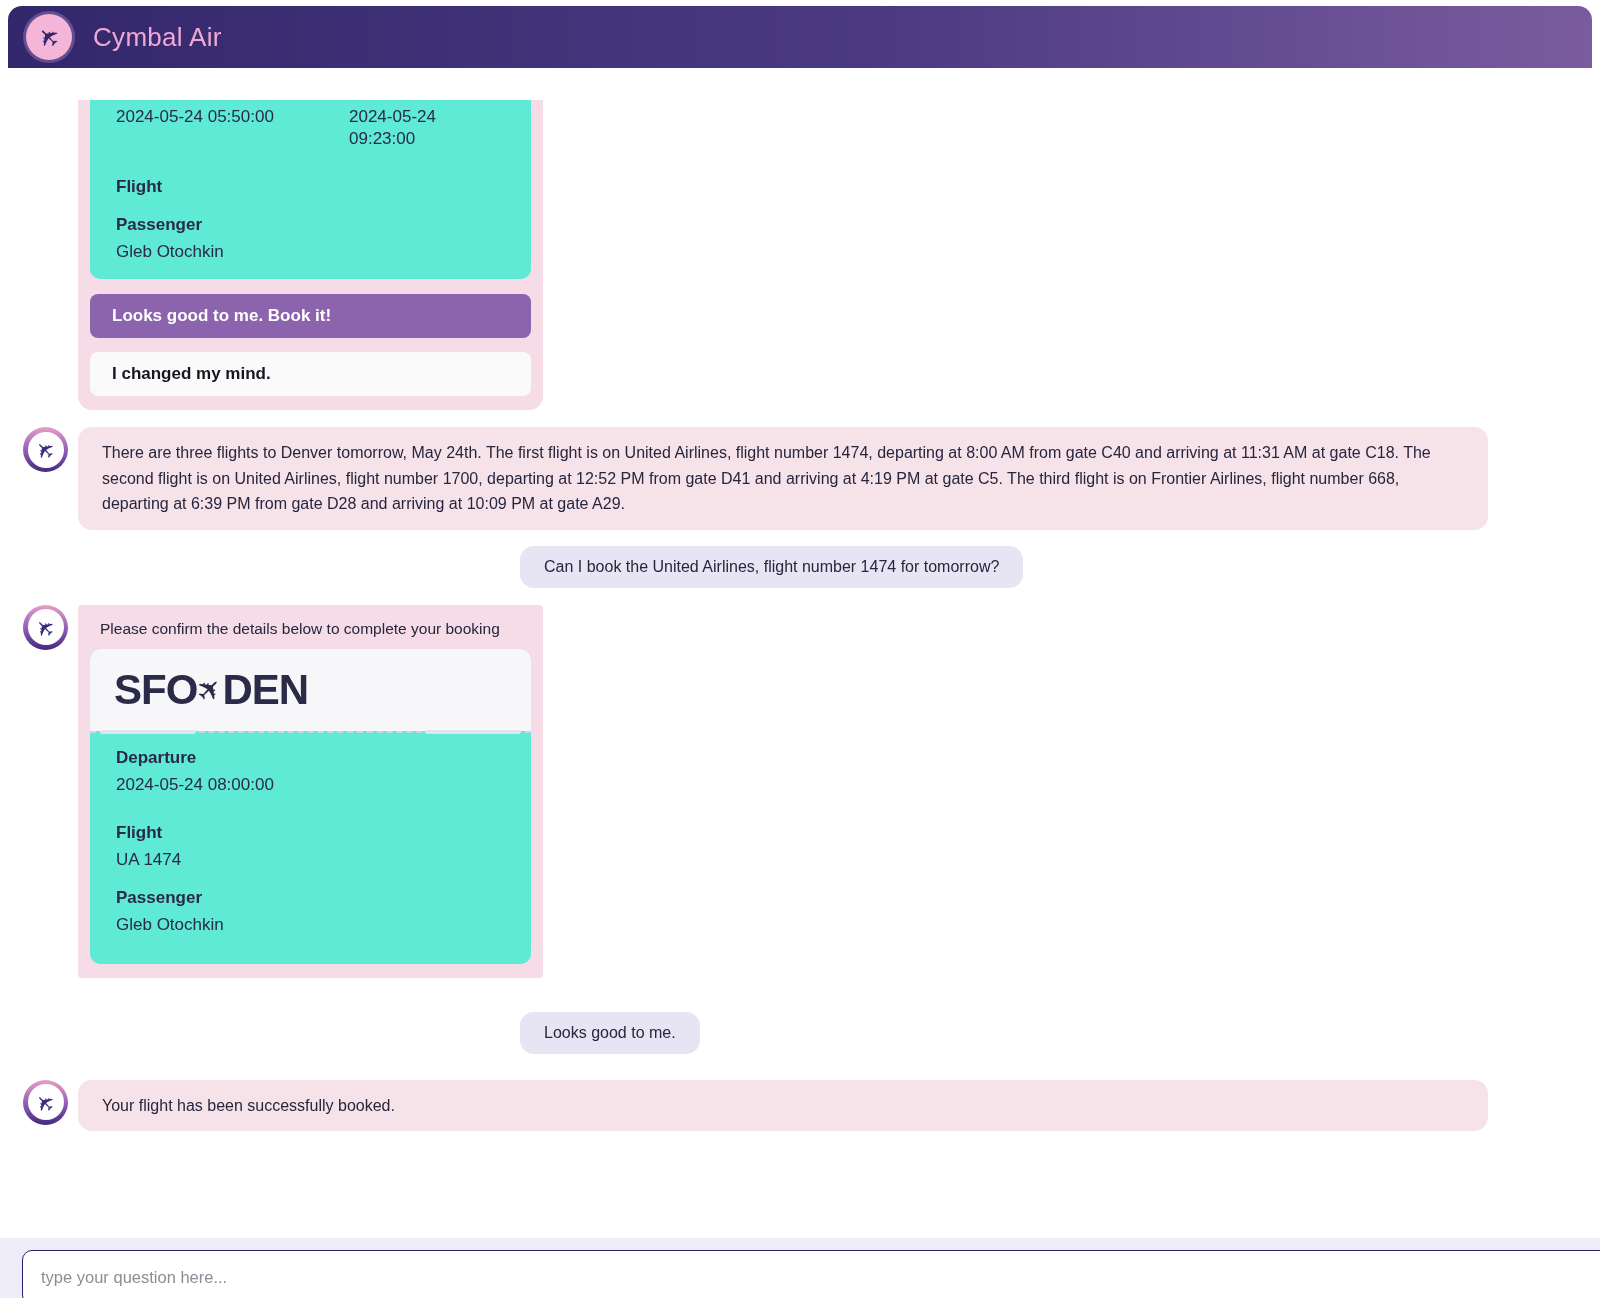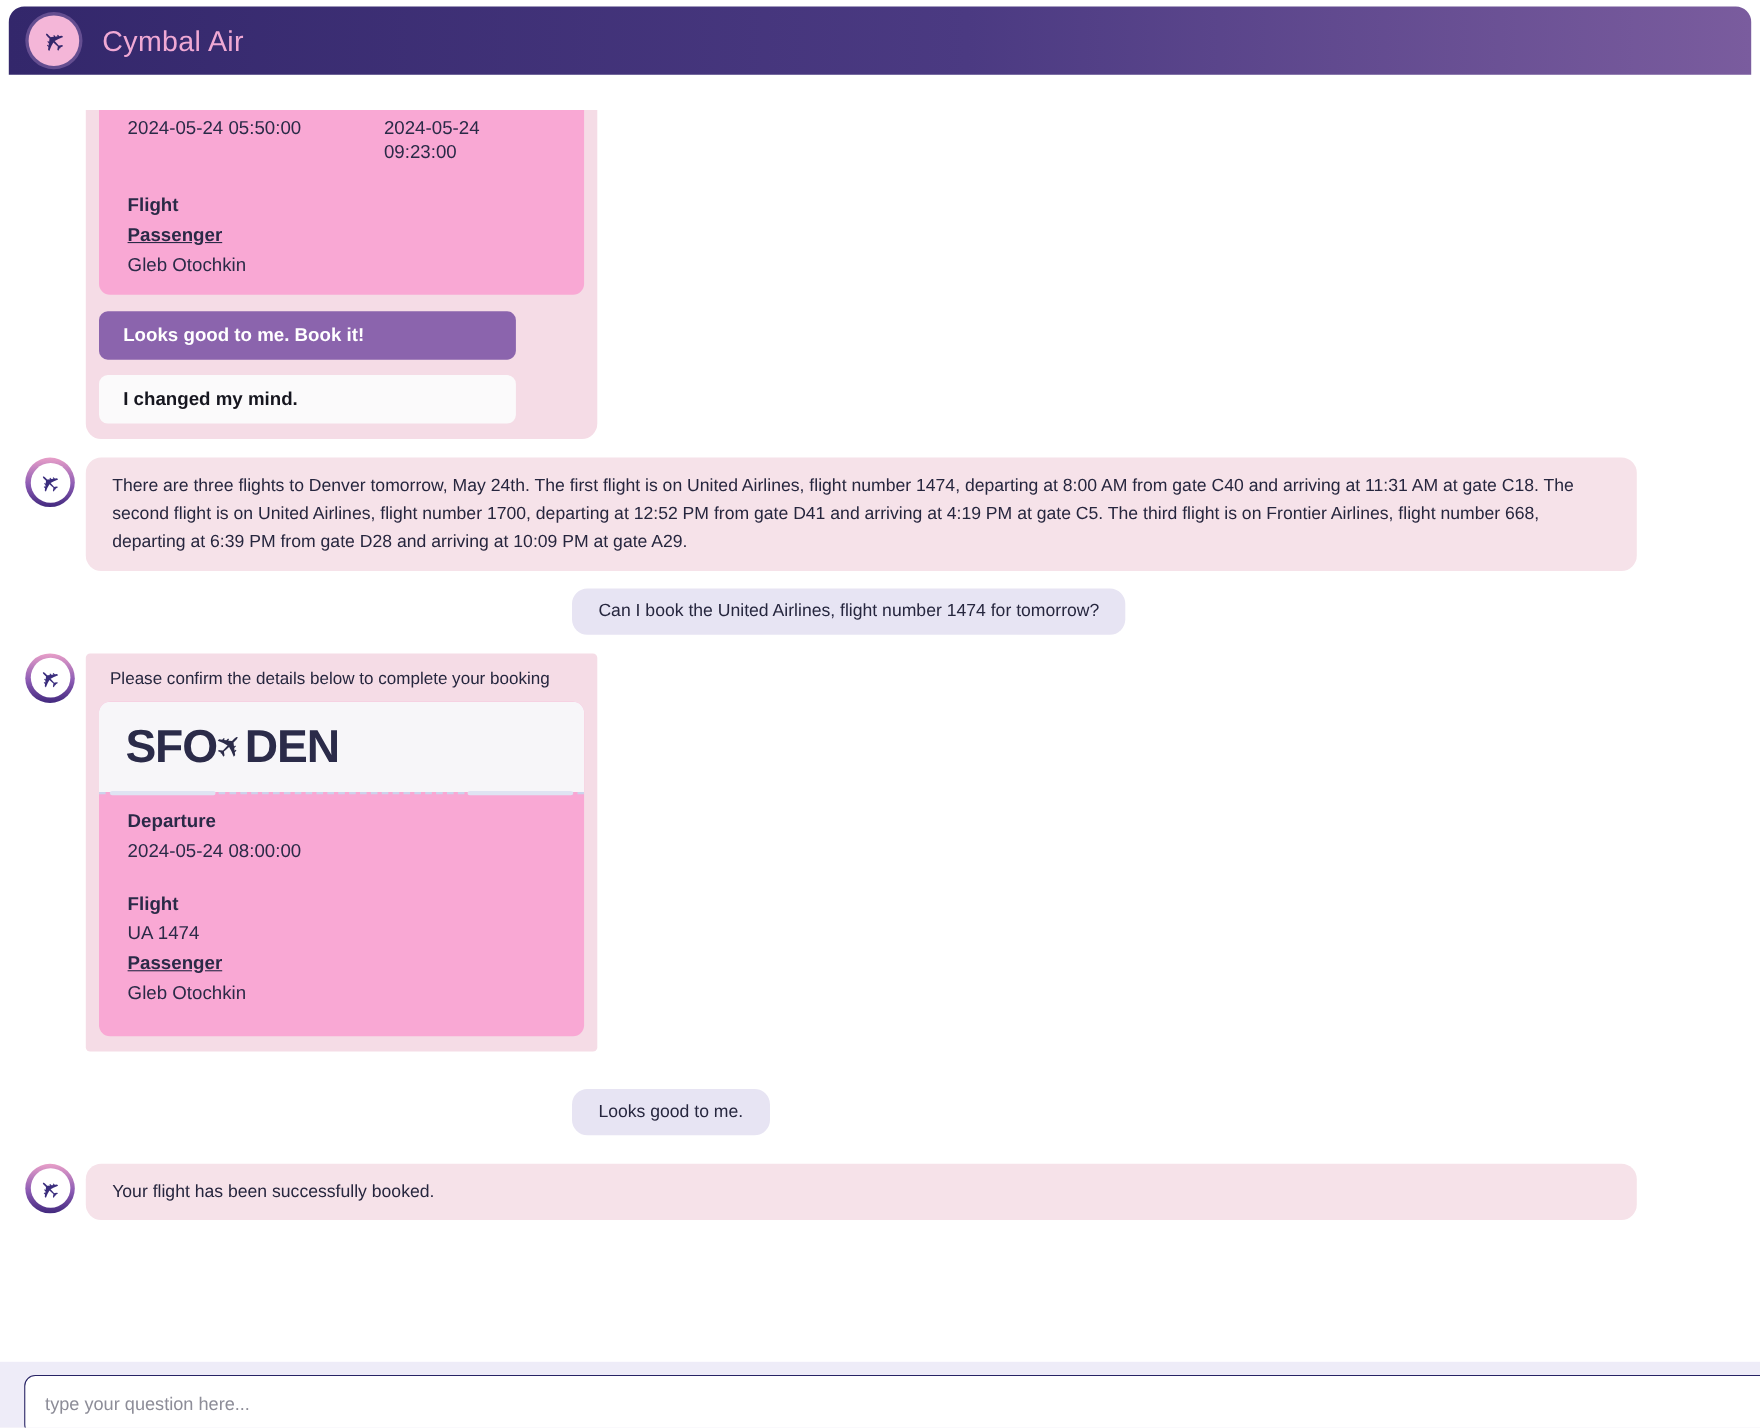--- a/index.html
+++ b/index.html
@@ -42,44 +42,44 @@
     background:#e7e4f3;border-radius:14px;padding:12px 24px;line-height:18px;
     margin-left:520px;margin-right:-16px;
   }
   
   .pinkbox{
     background:#f5dce6;width:465px;box-sizing:border-box;margin-left:10px;
     border-radius:4px;padding:12px 12px 14px 12px;
   }
   .pinkbox.cut{border-radius:0 0 14px 14px;padding-top:0;margin-left:78px;}
   .intro{font-size:15.5px;line-height:21px;color:#26263e;margin:1px 0 10px 10px;}
-  .ticket{background:#f9a8d4;border-radius:10px;overflow:hidden;}
+  .ticket{background:#5eead4;border-radius:10px;overflow:hidden;}
   .ticket.cut{border-radius:0 0 10px 10px;}
   .t-top{
     background:#f7f6f9;display:flex;align-items:center;justify-content:flex-start;
     padding:20px 26px 20px 24px;
   }
   .code{font-size:42px;font-weight:700;color:#2b2b49;letter-spacing:-1px;line-height:42px;}
   .route-plane{font-size:30px;color:#2b2b49;transform:rotate(-45deg);line-height:1;}
   .t-div{border-top:2px dashed #ccd3ec;position:relative;height:0;}
   .t-div:before,.t-div:after{
     content:"";position:absolute;top:-3px;height:4px;width:96px;border-radius:3px;background:#dfe4f3;
   }
   .t-div:before{left:10px;} .t-div:after{right:10px;}
   .t-body{padding:14px 26px 28px 26px;font-size:17px;line-height:22px;color:#2a2a47;}
   .t-body.cutbody{padding:6px 26px 16px 26px;}
   .grid2{display:grid;grid-template-columns:233px 1fr;}
   .lbl{font-weight:700;margin-top:26px;}
   .lbl.first{margin-top:0;}
-  .lbl.tight{margin-top:5px;text-decoration:underline;}
+  .lbl.tight{margin-top:16px;}
   .val{margin-top:5px;}
   .val.noshift{margin-top:0;}
   
   .btn{
-    display:flex;align-items:center;width:379px;height:44px;box-sizing:border-box;
+    display:flex;align-items:center;width:441px;height:44px;box-sizing:border-box;
     border:none;border-radius:8px;padding:0 22px;font-family:inherit;
     font-size:17px;font-weight:700;cursor:pointer;text-align:left;
   }
   .btn.primary{background:#8b64ad;color:#ffffff;margin-top:15px;}
   .btn.secondary{background:#fbfafb;color:#16161f;margin-top:14px;}
   
   .m0{margin-top:32px;}
   .m1{margin-top:16px;}
   .m2{margin-top:17px;}
   .m3{margin-top:16px;}

